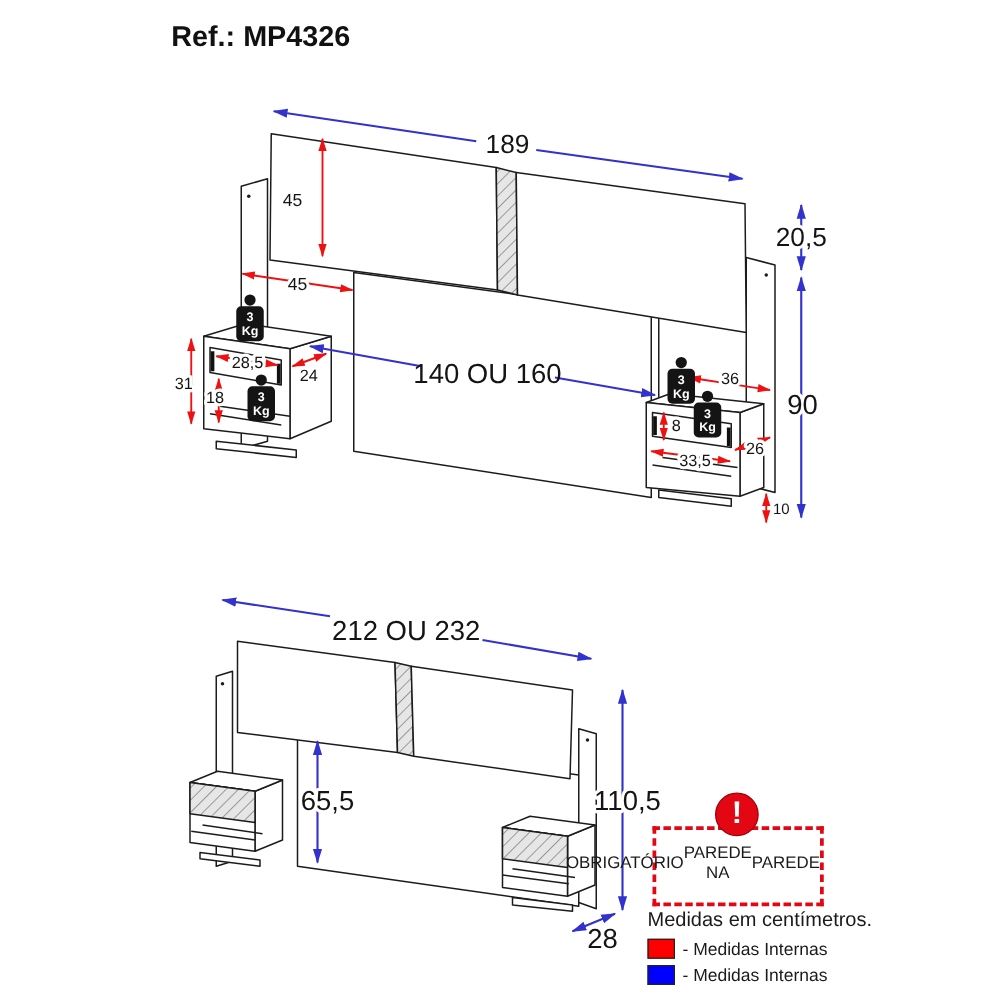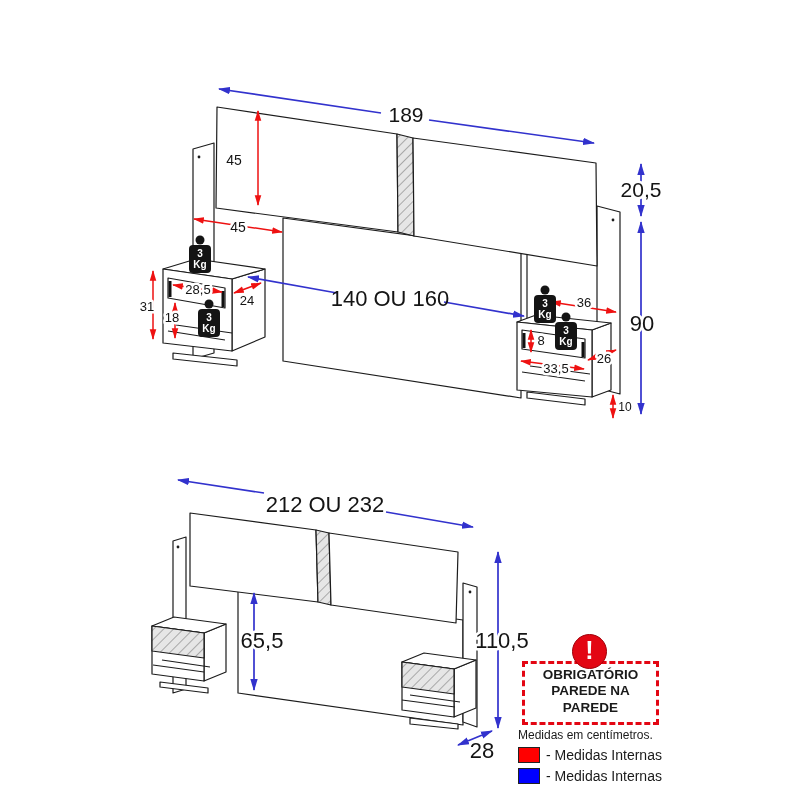--- a/index.html
+++ b/index.html
@@ -23,39 +23,40 @@
   .dimL{font-size:21px;text-anchor:middle;}
   .dimM{font-size:14px;text-anchor:middle;}
   .dimS{font-size:13px;text-anchor:middle;}
   .dimT{font-size:12px;text-anchor:middle;}
   .halo{stroke:#ffffff;stroke-width:5px;paint-order:stroke;stroke-linejoin:round;}
   .wtx{fill:#fff;font-weight:bold;font-size:10px;text-anchor:middle;}
   .wbody{fill:#141414;}
 
   
   .warnbox{position:absolute;left:522px;top:661px;width:131px;height:52px;
-           border:3px dashed #e30613;display:flex;flex-direction:column;justify-content:flex-end;
+           border:3px dashed #e30613;display:flex;justify-content:flex-end;
            align-items:center;text-align:center;font-size:13.5px;color:#1a1a1a;
-           padding-bottom:6px;line-height:1.22;font-weight:bold;}
+           padding-bottom:6px;line-height:1.22;}
   .warnicon{position:absolute;left:572px;top:634px;width:33px;height:33px;border-radius:50%;
             background:#e30613;border:1px solid #a00009;color:#fff;font-weight:bold;
             font-size:25px;line-height:31px;text-align:center;z-index:3;}
   
   .legend{position:absolute;left:518px;top:728px;color:#1a1a1a;}
-  .legnote{font-size:12px;margin-bottom:5px;}
+  .legnote{font-size:16px;margin-bottom:5px;}
   .legrow{display:flex;margin-top:5px;font-size:14px;}
   .sw{display:inline-block;width:20px;height:14px;margin-right:6px;border:1px solid #222;}
   .sw.red{background:#ff0000;}
   .sw.blue{background:#0000ff;}
 </style>
 </head>
 <body>
 
 <div class="stage">
 
+  <div class="title">Ref.: MP4326</div>
 
   <svg width="800" height="800" viewBox="0 0 800 800">
     <defs>
       <marker id="mb" viewBox="0 0 12 9" markerWidth="12" markerHeight="9" refX="11" refY="4.5" orient="auto-start-reverse" markerUnits="userSpaceOnUse">
         <path d="M0,0.8 L12,4.5 L0,8.2 z" fill="#3232cd"></path>
       </marker>
       <marker id="mr" viewBox="0 0 12 9" markerWidth="11" markerHeight="8" refX="11" refY="4.5" orient="auto-start-reverse" markerUnits="userSpaceOnUse">
         <path d="M0,0.8 L12,4.5 L0,8.2 z" fill="#ee1111"></path>
       </marker>
       <pattern id="hatch" width="7" height="7" patternUnits="userSpaceOnUse" patternTransform="rotate(45)">

